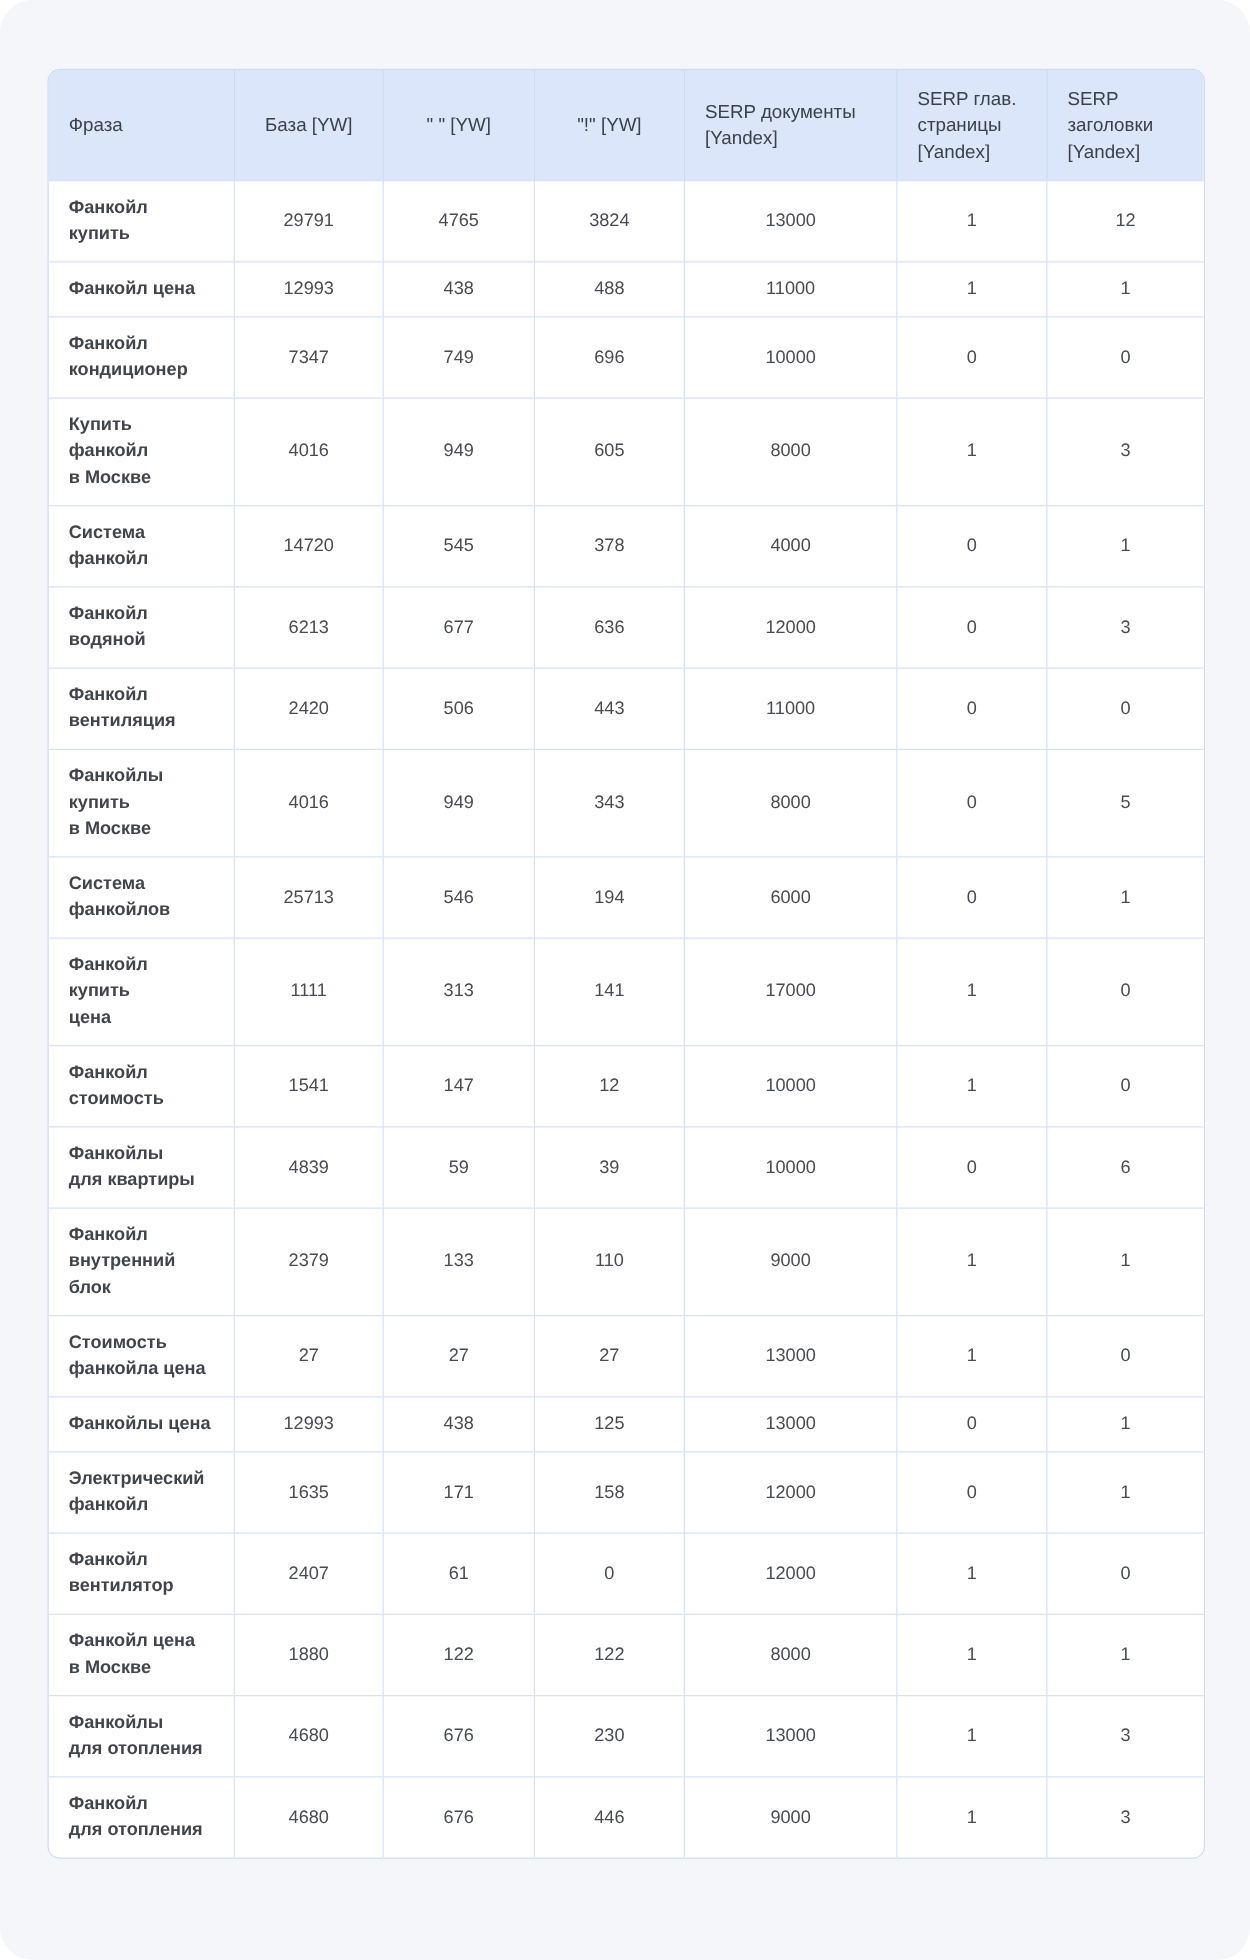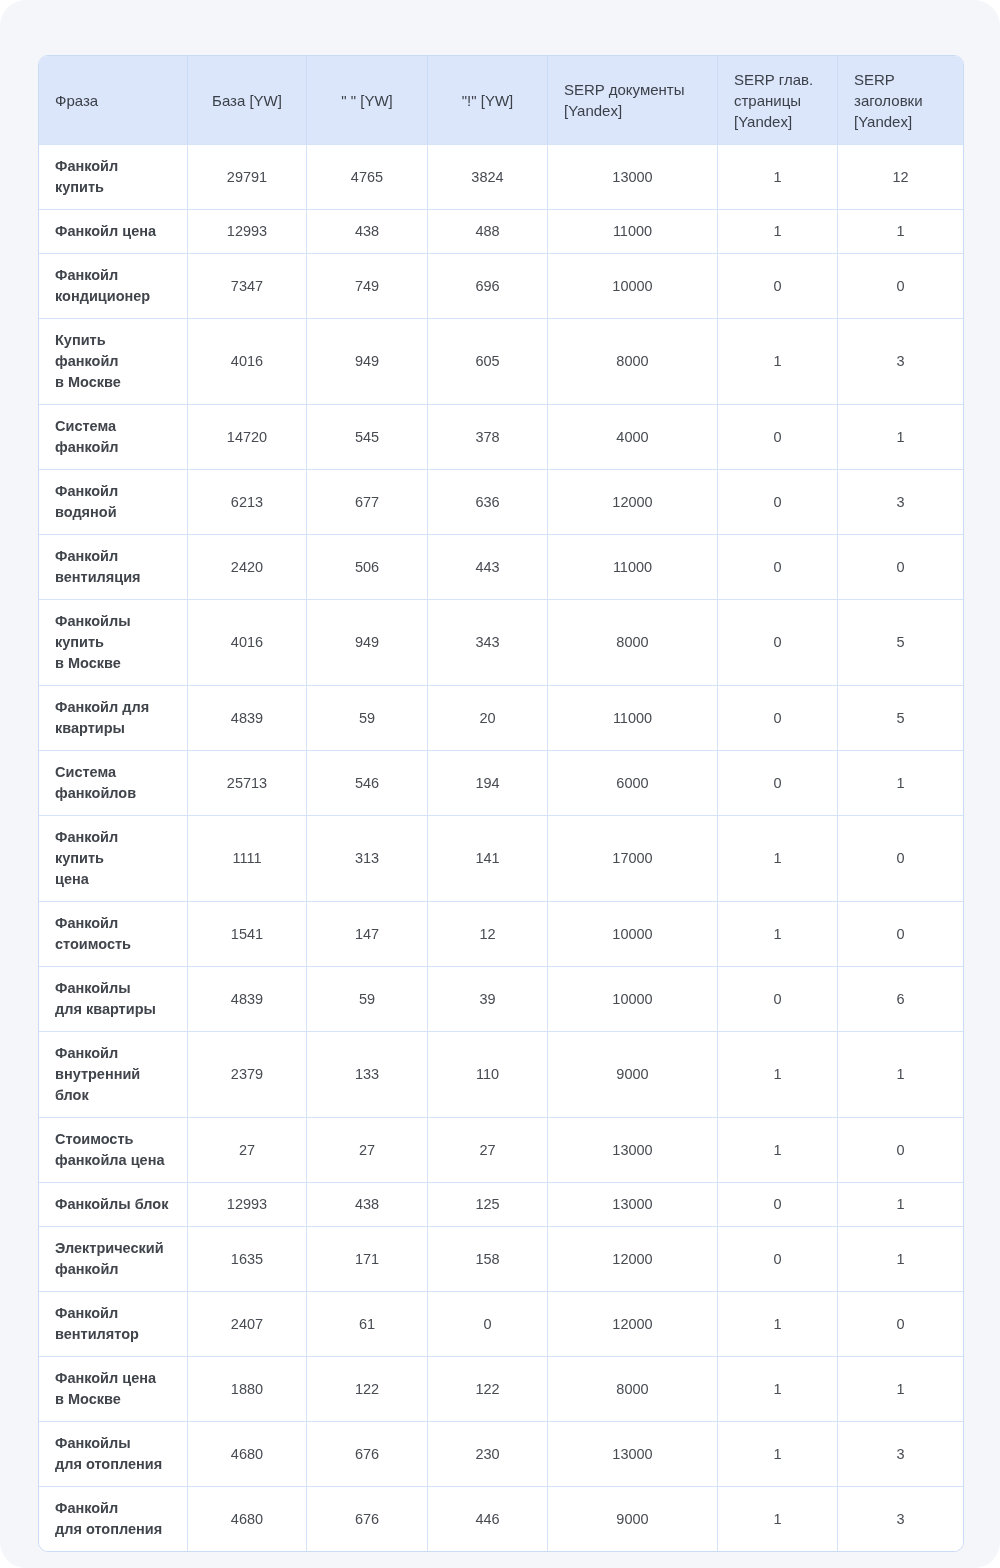--- a/index.html
+++ b/index.html
@@ -175,30 +175,20 @@
 купить
 в Москве</td>
           <td class="num">4016</td>
           <td class="num">949</td>
           <td class="num">343</td>
           <td class="num">8000</td>
           <td class="num">0</td>
           <td class="num">5</td>
         </tr>
         <tr>
-          <td class="phrase">Фанкойл для
-квартиры</td>
-          <td class="num">4839</td>
-          <td class="num">59</td>
-          <td class="num">20</td>
-          <td class="num">11000</td>
-          <td class="num">0</td>
-          <td class="num">5</td>
-        </tr>
-        <tr>
           <td class="phrase">Система
 фанкойлов</td>
           <td class="num">25713</td>
           <td class="num">546</td>
           <td class="num">194</td>
           <td class="num">6000</td>
           <td class="num">0</td>
           <td class="num">1</td>
         </tr>
         <tr>
@@ -245,21 +235,21 @@
           <td class="phrase">Стоимость
 фанкойла цена</td>
           <td class="num">27</td>
           <td class="num">27</td>
           <td class="num">27</td>
           <td class="num">13000</td>
           <td class="num">1</td>
           <td class="num">0</td>
         </tr>
         <tr>
-          <td class="phrase">Фанкойлы блок</td>
+          <td class="phrase">Фанкойлы цена</td>
           <td class="num">12993</td>
           <td class="num">438</td>
           <td class="num">125</td>
           <td class="num">13000</td>
           <td class="num">0</td>
           <td class="num">1</td>
         </tr>
         <tr>
           <td class="phrase">Электрический
 фанкойл</td>

